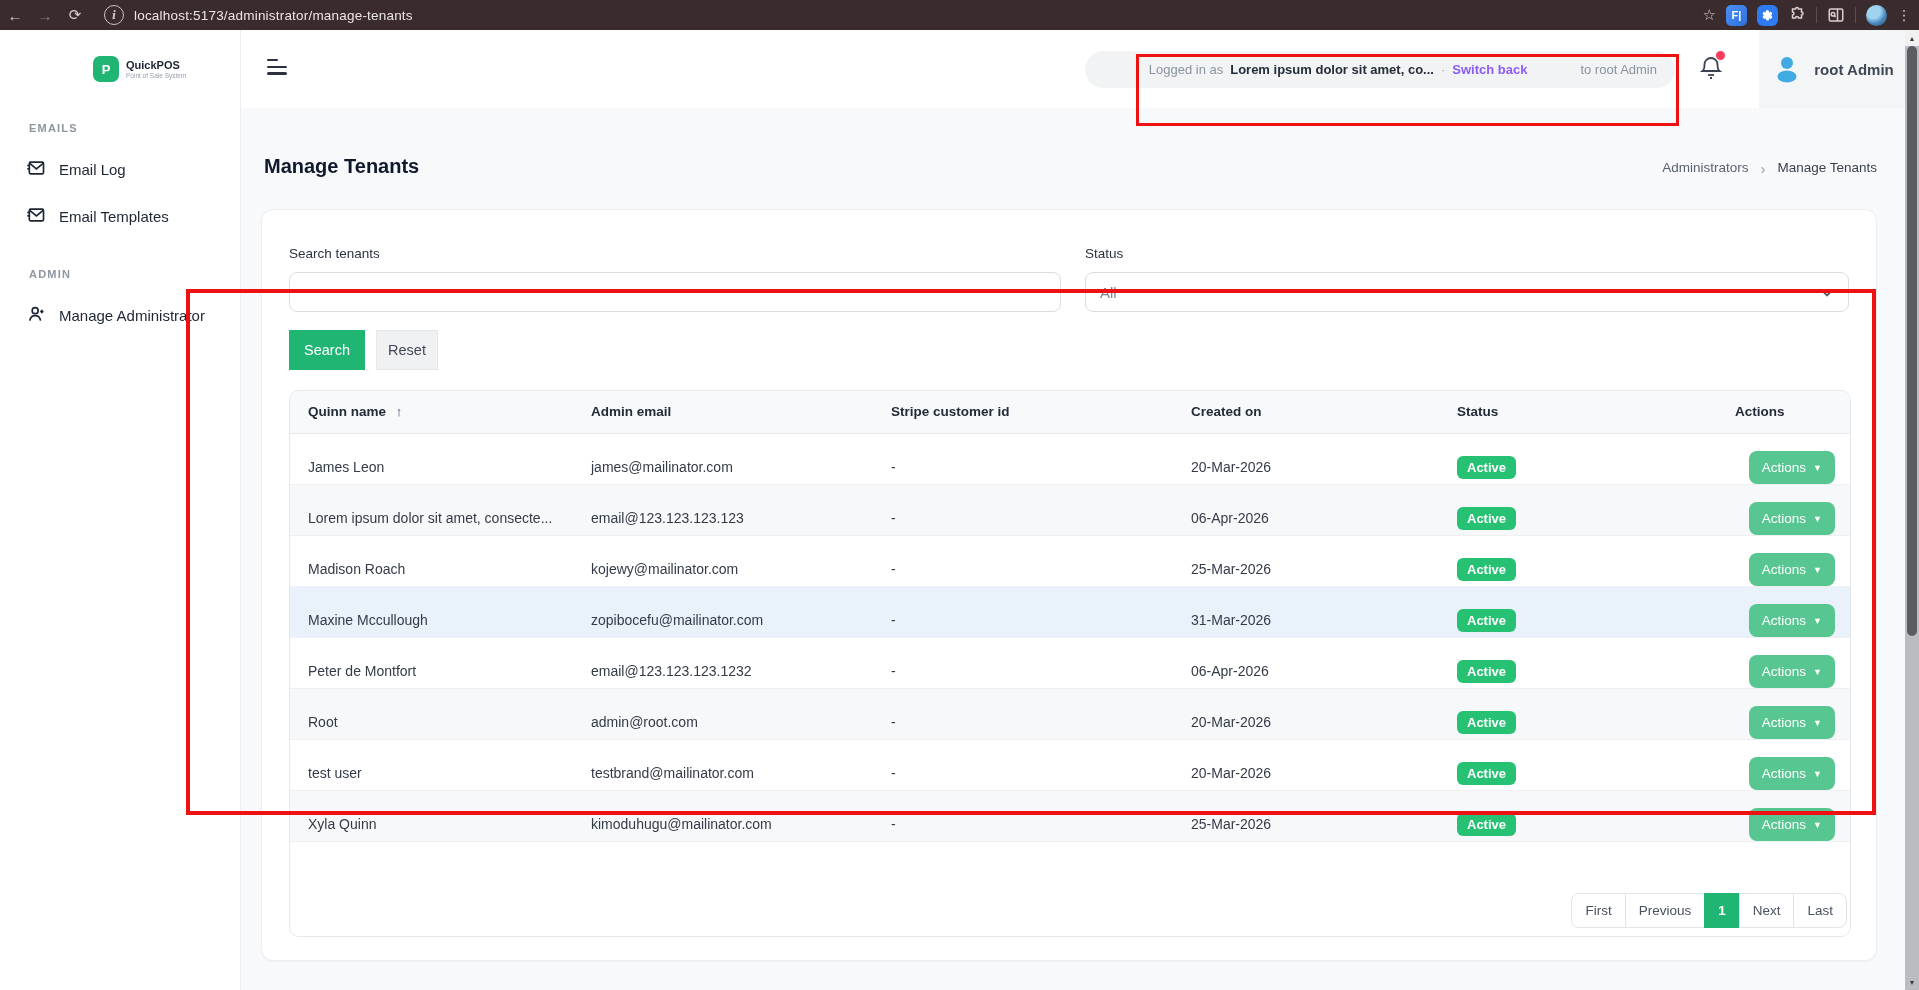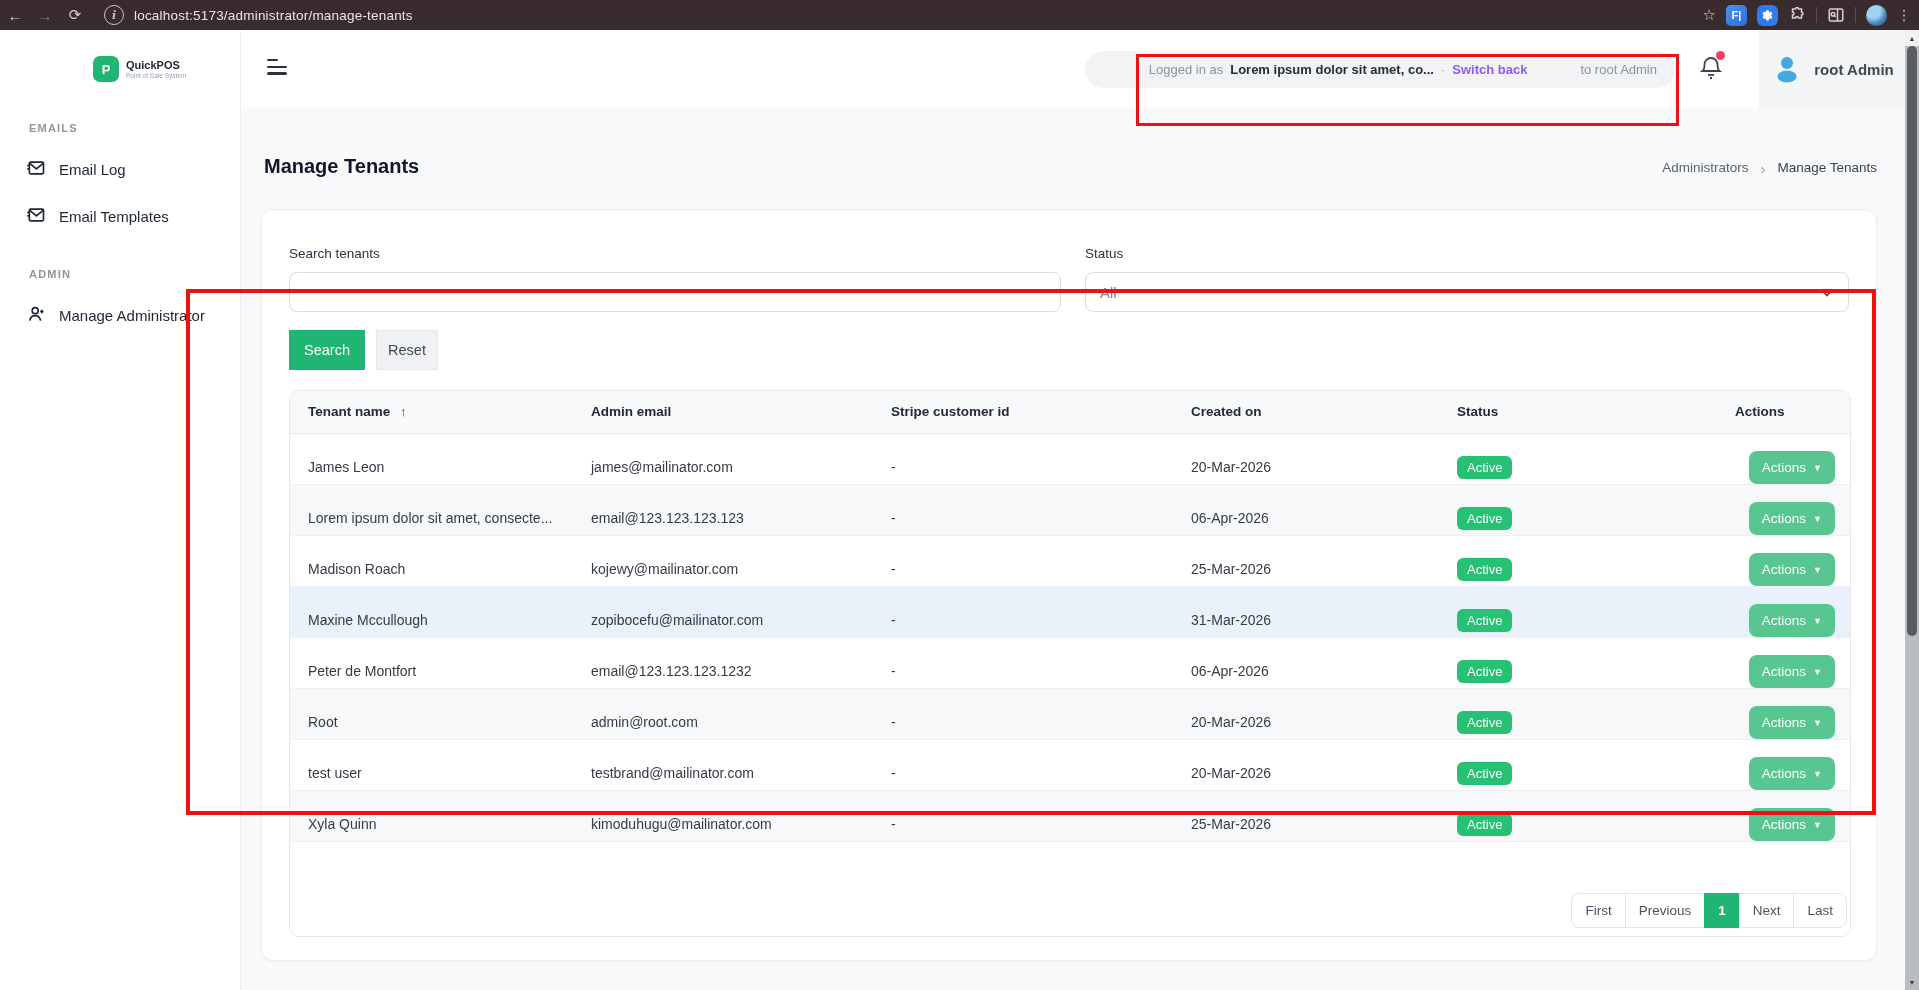--- a/index.html
+++ b/index.html
@@ -101,21 +101,21 @@
   .tenants col:nth-child(3){ width:300px; } .tenants col:nth-child(4){ width:266px; }
   .tenants col:nth-child(5){ width:278px; } .tenants col:nth-child(6){ width:135px; }
   .tenants th { height:42px; background:#f8f9fb; text-align:left; font-size:13.5px; color:#232b38;
     padding:0 0 0 18px; border-bottom:1px solid #e6e9ee; font-weight:bold; }
   .tenants td { height:42px; font-size:14px; color:#333b47; padding:17px 0 0 18px;
     border-bottom:1px solid #eef0f3; }
   .tenants tr.stripe td { background:#f7f8fa; }
   .tenants tr.highlight td { background:#e9f2fb; }
   .sort-arrow { font-size:13px; color:#39404c; margin-left:6px; }
   .badge { display:inline-block; background:#26c172; color:#fff; font-size:13px; padding:4px 10px;
-    border-radius:6px; }
+    border-radius:6px;font-weight:bold; }
   .cell-actions { text-align:right; padding-right:17px !important; }
   .actions-btn { background:#57c690; color:#fff; border:none; border-radius:8px; font-size:13.5px;
     padding:9px 13px; cursor:pointer; font-family:inherit; }
   .actions-btn .caret { display:inline-block; margin-left:7px; font-size:9px; vertical-align:1px; }
   .table-filler { height:94px; background:#fff; }
 
   
   .pagination { position:absolute; right:29px; top:683px; display:flex; }
   .page-btn { border:1px solid #e1e5e9; background:#fff; color:#4a5260; font-size:13.5px;
     padding:9px 13px; margin-left:-1px; cursor:pointer; font-family:inherit; }
@@ -283,21 +283,21 @@
             <col>
             <col>
             <col>
             <col>
             <col>
             <col>
           </colgroup>
         <thead>
           <tr>
             <th>
-              <span>Tenant name</span>
+              <span>Quinn name</span>
               <span class="sort-arrow">↑</span>
             </th>
             <th>Admin email</th>
             <th>Stripe customer id</th>
             <th>Created on</th>
             <th>Status</th>
             <th class="cell-actions">Actions</th>
           </tr>
         </thead>
         <tbody>

